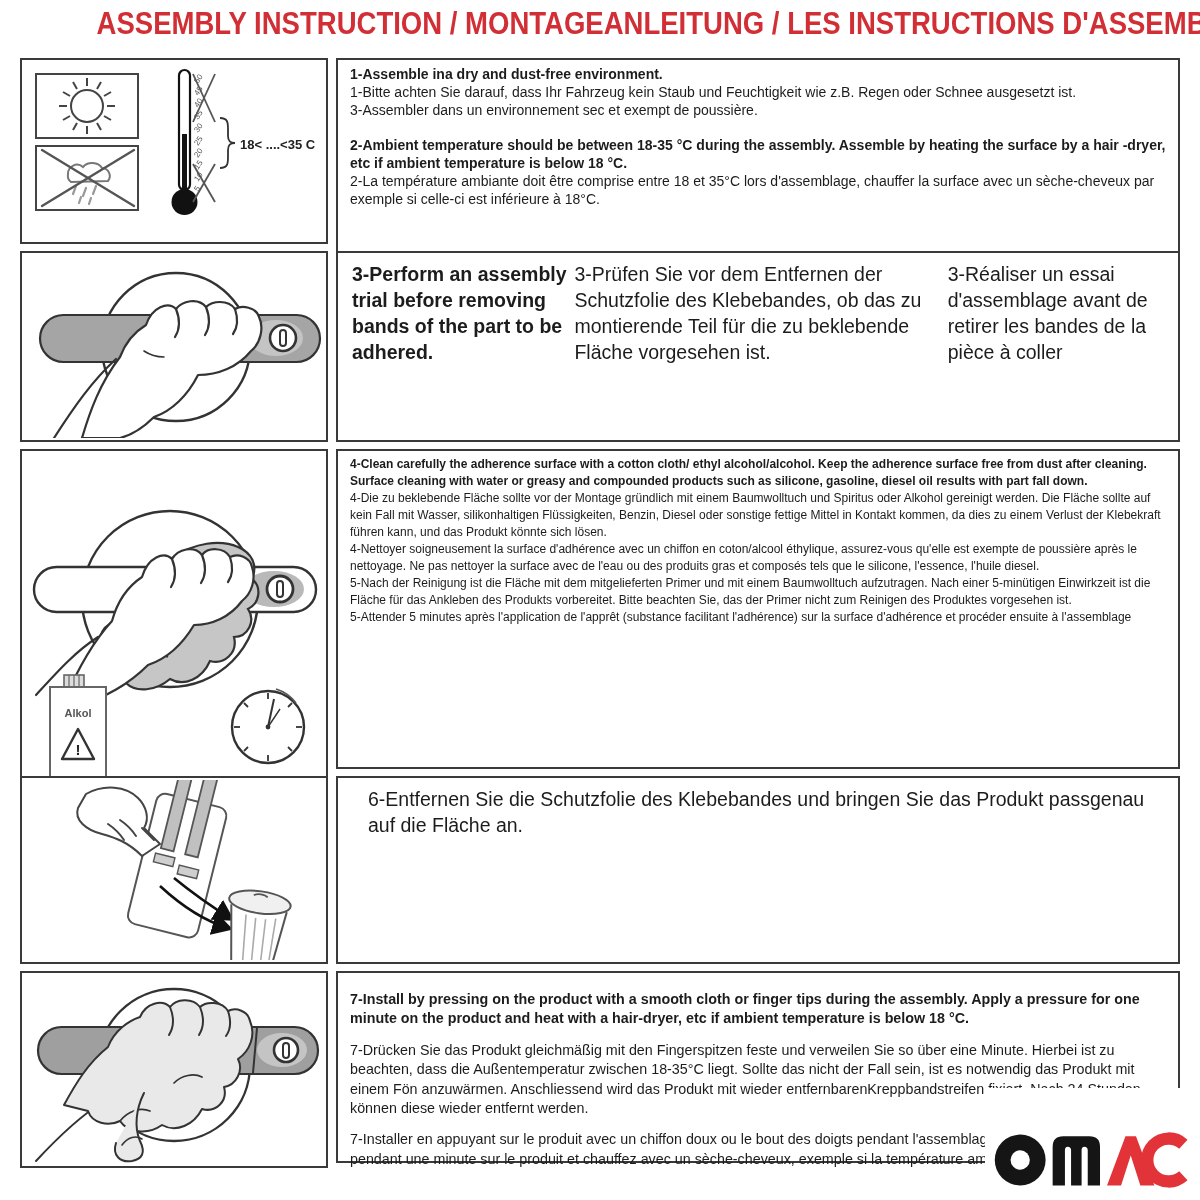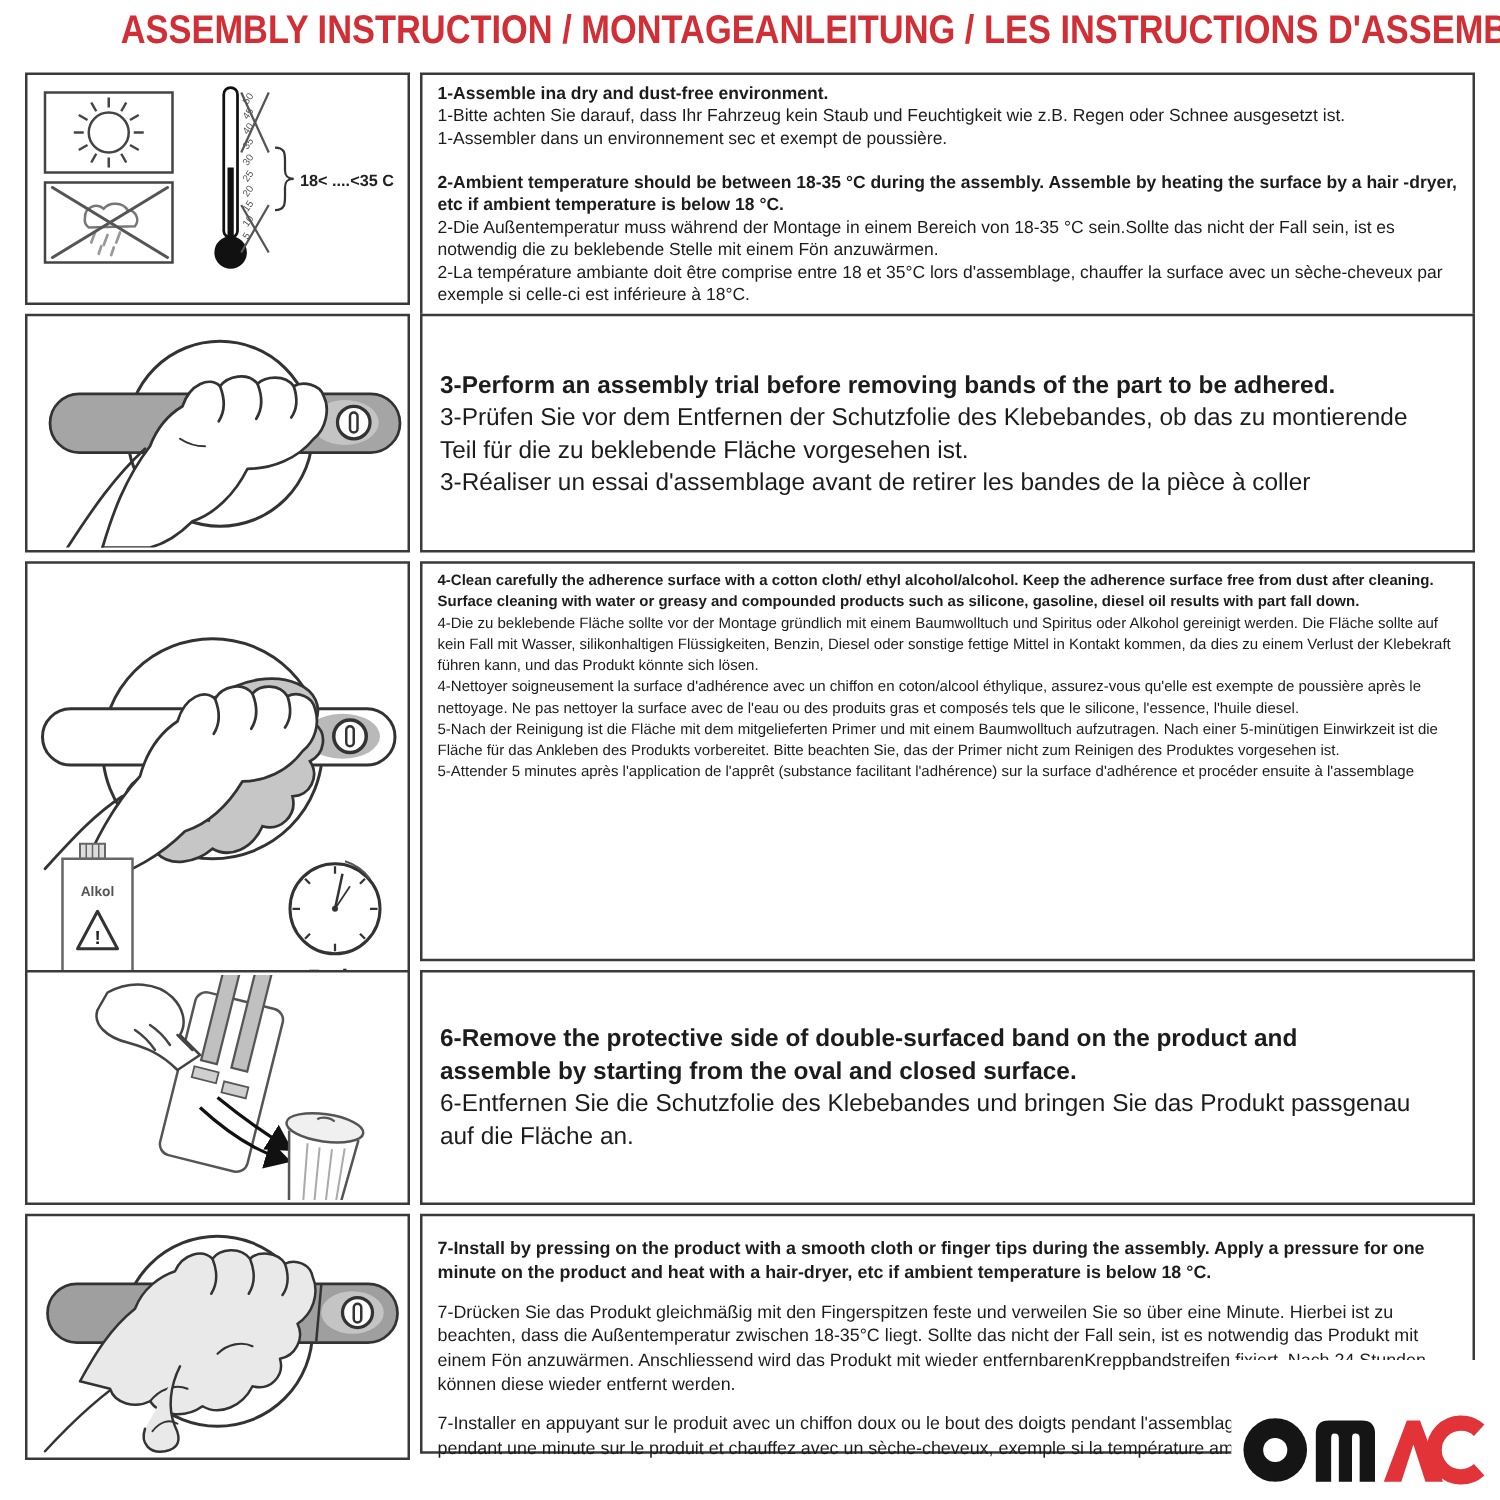--- a/index.html
+++ b/index.html
@@ -16,21 +16,21 @@
   .panel{position:absolute;border:2px solid #3a3a3a;background:#fff;box-sizing:border-box;}
   .illus{display:flex;align-items:center;justify-content:center;}
   .illus svg{display:block;}
   .txt p{margin:0;}
   .b{font-weight:bold;}
   .small{padding:5px 12px 4px 12px;}
   .small p{font-size:14px;line-height:18px;}
   .row3.small p{font-size:12px;line-height:17px;}
   .row5.small p{font-size:14.3px;line-height:19.4px;margin-top:12px;}
   .gaptop{margin-top:17px !important;}
-  .big{display:flex;flex-direction:column;justify-content:center;padding:8px 14px;}
+  .big{display:flex;flex-direction:row;justify-content:center;padding:8px 14px;}
   .big p{font-size:19.5px;line-height:26px;max-width:780px;}
   .logo-patch{
     position:absolute;left:985px;top:1088px;width:212px;height:108px;background:#fff;
     display:flex;align-items:flex-end;justify-content:flex-end;padding:0 4px 6px 0;box-sizing:border-box;
   }
   .sr{position:absolute;width:1px;height:1px;overflow:hidden;clip:rect(0 0 0 0);}
   .ln{fill:#fff;stroke:#444;stroke-width:2;}
 </style>
 </head>
 <body>
@@ -95,23 +95,22 @@
           <line x1="191" y1="102" x2="169" y2="140"></line>
       </g>
       <path d="M196,56 C204,56 204,61 204,67 L204,74 C204,80 207,81 211,81 C207,81 204,82 204,88 L204,95 C204,101 204,106 196,106" fill="none" stroke="#333" stroke-width="1.8"></path>
       <text x="216" y="87" font-size="13" font-weight="600" fill="#222">18&lt; ....&lt;35 C</text>
     </g>
   </svg>
 </div>
 <div class="panel txt small row1" style="left:336px;top:58px;width:844px;height:240px;">
   <p class="b">1-Assemble ina dry and dust-free environment.</p>
   <p>1-Bitte achten Sie darauf, dass Ihr Fahrzeug kein Staub und Feuchtigkeit wie z.B. Regen oder Schnee ausgesetzt ist.</p>
-  <p>1-Assembler dans un environnement sec et exempt de poussière.</p>
+  <p>3-Assembler dans un environnement sec et exempt de poussière.</p>
   <p class="b gaptop">2-Ambient temperature should be between 18-35 °C  during the assembly. Assemble by heating the surface by a hair -dryer, etc if ambient temperature is below 18 °C.</p>
-  <p>2-Die Außentemperatur muss während der Montage in einem Bereich von 18-35 °C  sein.Sollte das nicht der Fall sein, ist es notwendig die zu beklebende Stelle mit einem Fön anzuwärmen.</p>
   <p>2-La température ambiante doit être comprise entre 18 et 35°C lors d'assemblage, chauffer la surface avec un sèche-cheveux par exemple si celle-ci est inférieure à 18°C.</p>
 </div>
 
 <div class="panel illus" style="left:20px;top:251px;width:308px;height:191px;">
   <svg width="300" height="183" viewBox="0 0 300 183">
     <circle cx="152" cy="92" r="74" fill="#fff" stroke="#333" stroke-width="2.4"></circle>
     <g>
       <rect x="16" y="60" width="280" height="47" rx="23.5" fill="#a5a5a5" stroke="#333" stroke-width="2.2"></rect>
       <line x1="221" y1="61" x2="217" y2="106" stroke="#333" stroke-width="2"></line>
       <ellipse cx="252" cy="83" rx="27" ry="18" fill="#c4c4c4"></ellipse>
@@ -234,21 +233,20 @@
           <line x1="230" y1="138" x2="232" y2="184"></line>
         <line x1="240" y1="138" x2="241" y2="184"></line>
           <line x1="250" y1="136" x2="249" y2="180"></line>
       </g>
       <ellipse cx="232" cy="122" rx="31" ry="11" fill="#f0f0f0" stroke="#555" stroke-width="2"></ellipse>
       <path d="M225,116 a8,4 0 0 1 14,0" fill="none" stroke="#555" stroke-width="1.8"></path>
     </g>
   </svg>
 </div>
 <div class="panel txt big row4" style="left:336px;top:776px;width:844px;height:188px;">
-  <p class="b">6-Remove the protective side of double-surfaced band on the product and assemble by starting from the oval and closed surface.</p>
   <p>6-Entfernen Sie die Schutzfolie des Klebebandes und bringen Sie das Produkt passgenau auf die Fläche an.</p>
 </div>
 
 <div class="panel illus" style="left:20px;top:971px;width:308px;height:197px;">
   <svg width="300" height="189" viewBox="0 0 300 189">
     <circle cx="150" cy="90" r="76" fill="#fff" stroke="#333" stroke-width="2.4"></circle>
     <g>
       <rect x="14" y="52" width="280" height="47" rx="23.5" fill="#9f9f9f" stroke="#333" stroke-width="2.2"></rect>
       <line x1="233" y1="53" x2="229" y2="98" stroke="#333" stroke-width="2"></line>
       <ellipse cx="258" cy="75" rx="25" ry="17" fill="#c4c4c4"></ellipse>

